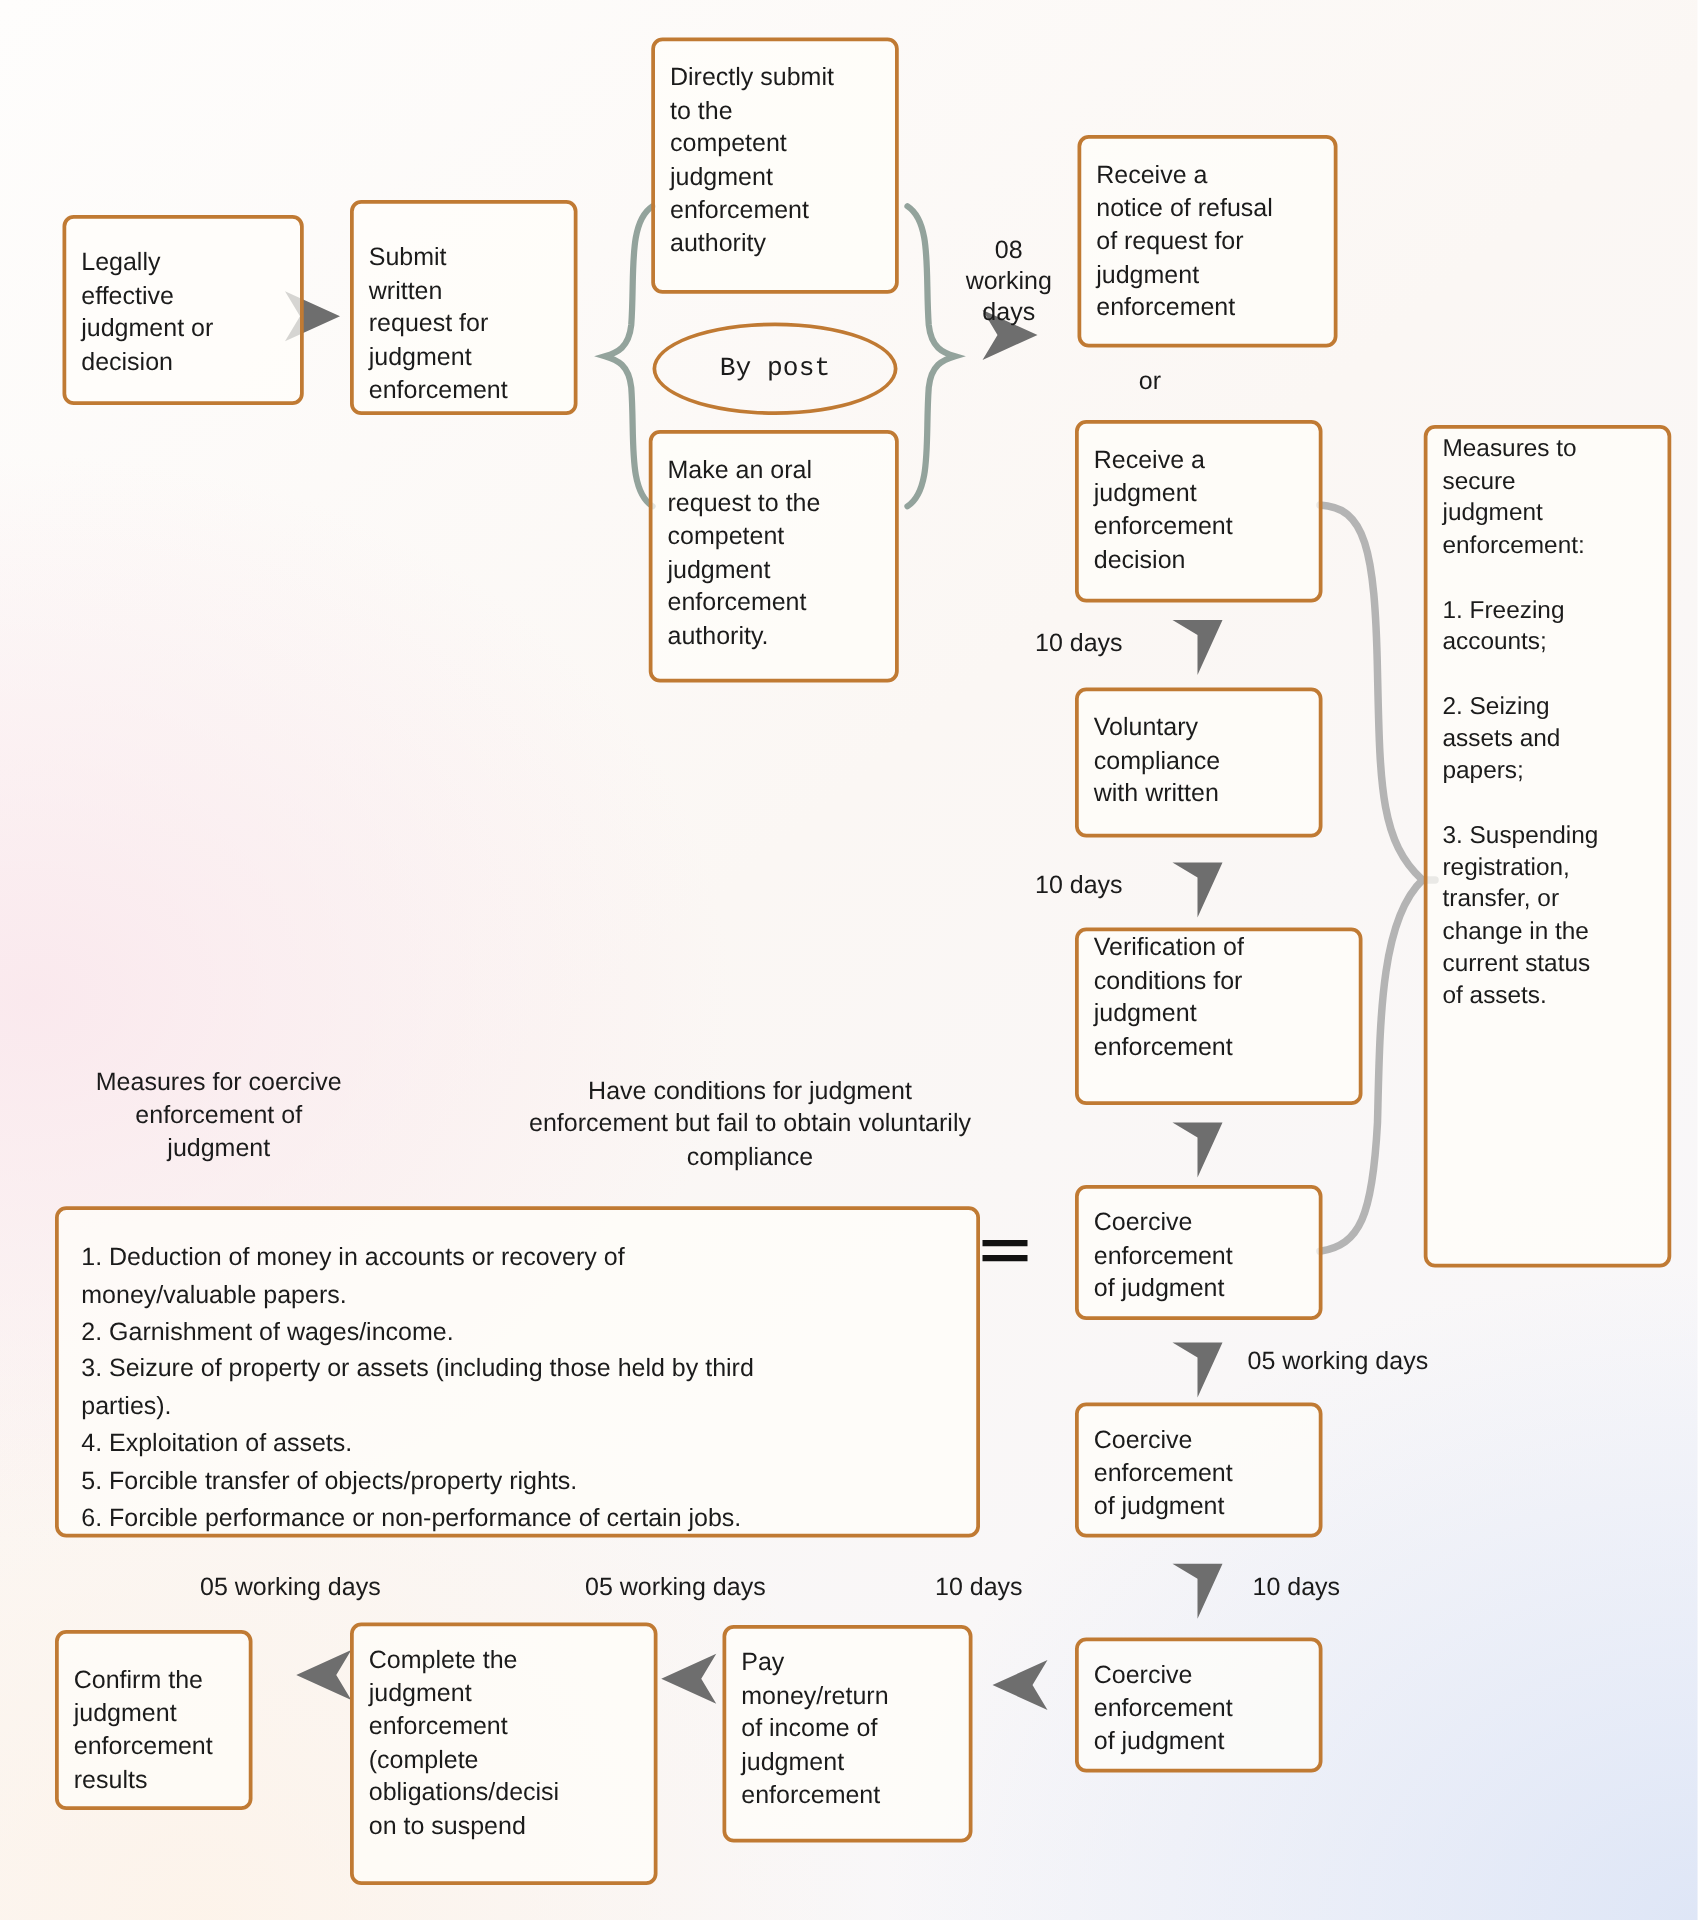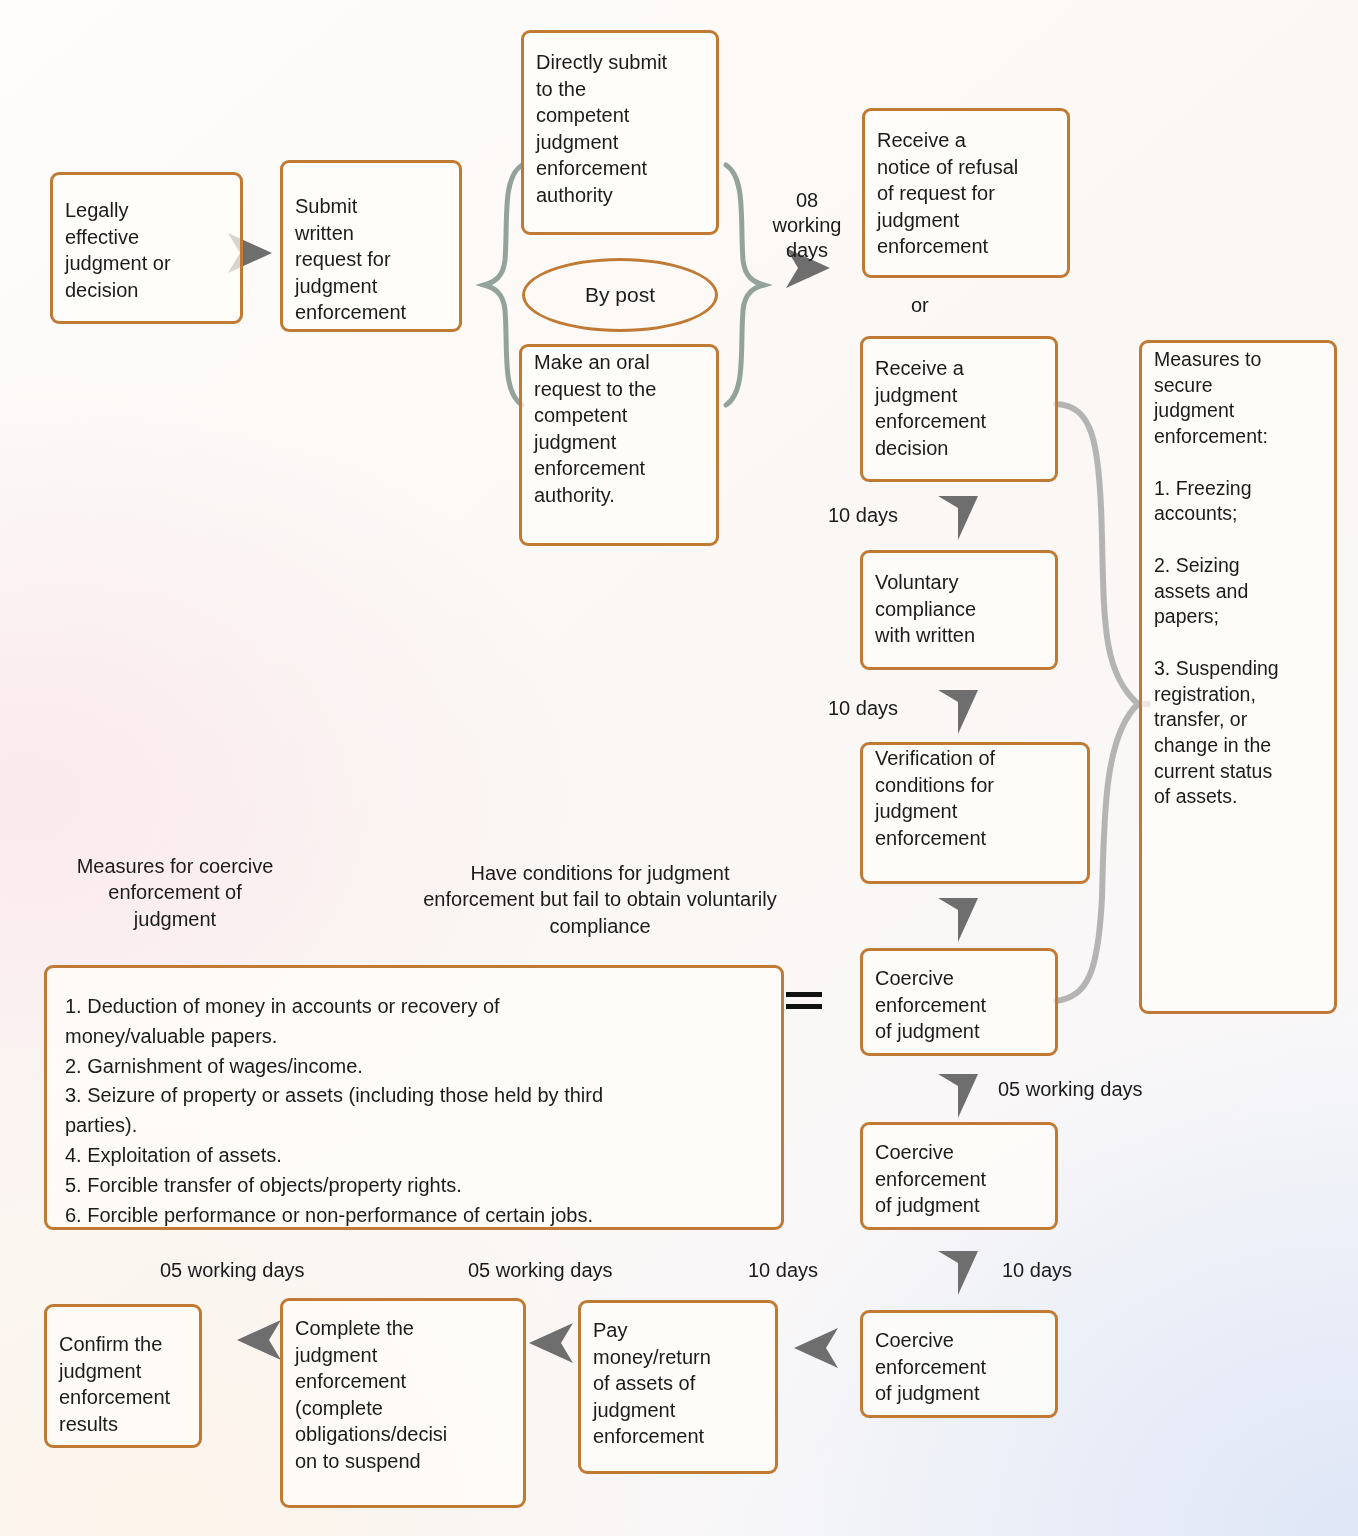--- a/index.html
+++ b/index.html
@@ -24,21 +24,21 @@
     font-size:20px;line-height:1.33;
     color:#1b1b1b;
     white-space:pre-line;
   }
   .node.big{font-size:19.5px;line-height:1.42;}
   .ellipse{
     position:absolute;box-sizing:border-box;
     border:3.5px solid #C07A33;border-radius:50%;
     background:transparent;
     display:flex;align-items:center;justify-content:center;
-    font-size:21px;color:#1b1b1b;
+    font-size:21px;color:#1b1b1b;font-family:Liberation Mono, monospace;
   }
 
   
   .label{position:absolute;font-size:20px;line-height:1.25;color:#1b1b1b;white-space:pre-line;}
   .label.center{text-align:center;}
 
   
   .equals{position:absolute;width:36px;height:22px;}
   .equals i{display:block;position:absolute;left:0;width:36px;height:5px;background:#111;}
   .equals i:nth-child(1){top:2px;}
@@ -150,21 +150,21 @@
 
   <div class="node" style="left:521px;top:30px;width:198px;height:205px;padding-top:16px;">Directly submit
 to the
 competent
 judgment
 enforcement
 authority</div>
 
   <div class="ellipse" style="left:522px;top:258px;width:196px;height:74px;">By post</div>
 
-  <div class="node" style="left:519px;top:344px;width:200px;height:202px;padding-top:2px;">Make an oral
+  <div class="node" style="left:519px;top:344px;width:200px;height:202px;padding-top:16px;">Make an oral
 request to the
 competent
 judgment
 enforcement
 authority.</div>
 
   <div class="node" style="left:862px;top:108px;width:208px;height:170px;padding-top:16px;">Receive a
 notice of refusal
 of request for
 judgment
@@ -191,21 +191,21 @@
   <div class="node" style="left:860px;top:1122px;width:198px;height:108px;padding-top:14px;">Coercive
 enforcement
 of judgment</div>
 
   <div class="node" style="left:860px;top:1310px;width:198px;height:108px;padding-top:14px;">Coercive
 enforcement
 of judgment</div>
 
   <div class="node" style="left:578px;top:1300px;width:200px;height:174px;padding-top:14px;">Pay
 money/return
-of assets of
+of income of
 judgment
 enforcement</div>
 
   <div class="node" style="left:280px;top:1298px;width:246px;height:210px;padding-top:14px;">Complete the
 judgment
 enforcement
 (complete
 obligations/decisi
 on to suspend</div>
 

